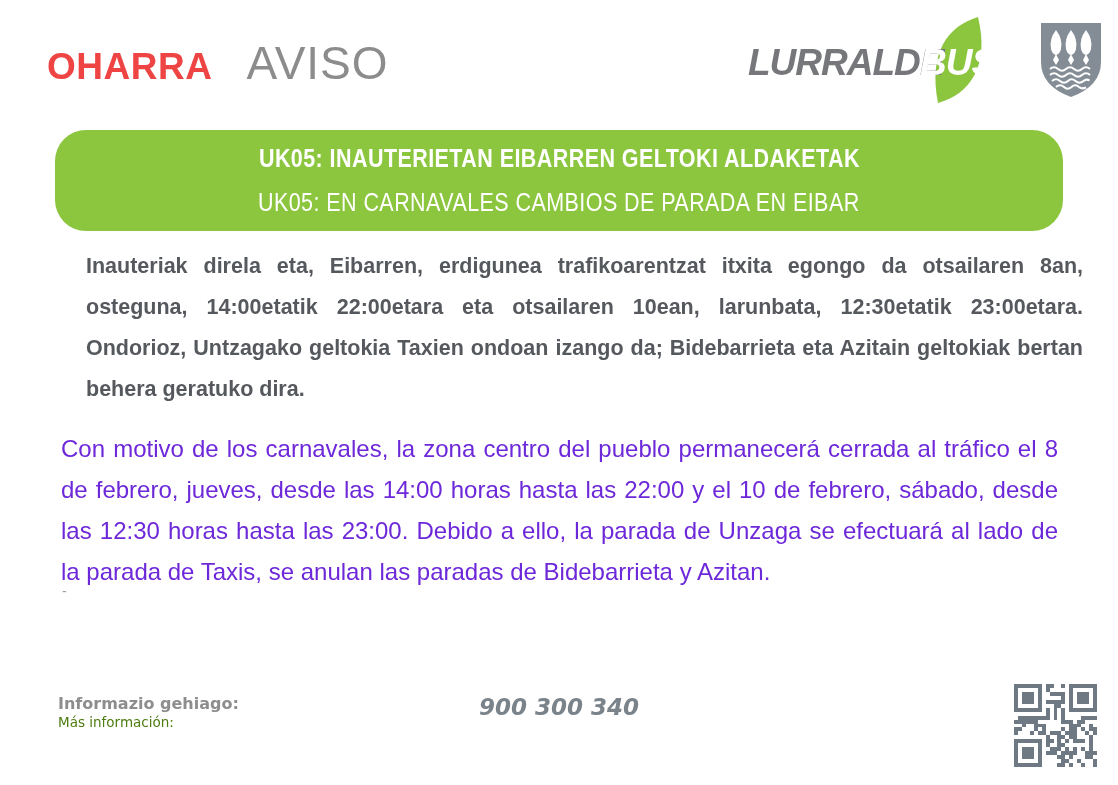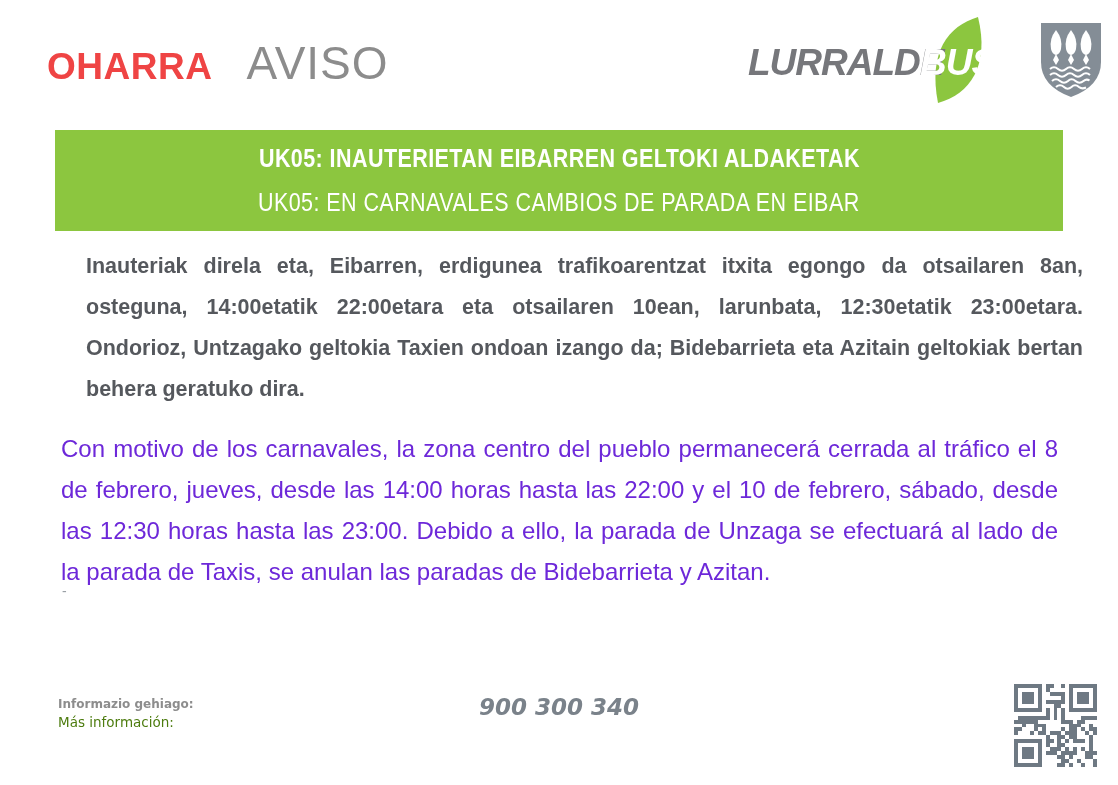--- a/index.html
+++ b/index.html
@@ -23,40 +23,40 @@
   .brand-white {
     position:absolute; left:180px; top:34px; font-size:37px; font-weight:700; font-style:italic;
     color:#ffffff; letter-spacing:-1px; z-index:2; white-space:nowrap;
   }
   .shield-icon { position:absolute; left:1040px; top:22px; width:62px; height:76px; }
 
   
   .banner {
     position:absolute; left:55px; top:130px; width:1008px; height:101px;
     background:#8cc63f; display:flex; flex-direction:column; align-items:center;
-    justify-content:center; gap:15px;
+    justify-content:center; gap:15px;border-radius:31px;
   }
   .banner-line1 {
     color:#ffffff; font-size:25px; font-weight:700; letter-spacing:0.5px;
     transform:scaleX(0.86); transform-origin:center; white-space:nowrap;
   }
   .banner-line2 {
     color:#ffffff; font-size:25px; font-weight:400; letter-spacing:0.5px;
     transform:scaleX(0.86); transform-origin:center; white-space:nowrap;
   }
 
   
   .para { position:absolute; left:61px; width:997px; text-align:justify; }
   .para-eu { top:246px; font-size:21.5px; line-height:41px; font-weight:700; color:#55585d;margin-left:25px; }
   .para-es { top:428px; font-size:24px; line-height:41px; font-weight:400; color:#6d28d9; }
   .stray-mark { position:absolute; left:62px; top:583px; font-size:14px; color:#9aa0a6; }
 
   
   .footer-info { position:absolute; left:58px; top:695px; font-family:"DejaVu Sans", sans-serif; }
-  .footer-info .l1 { font-size:12px; font-weight:700; color:#8d8d8d; line-height:18px; }
+  .footer-info .l1 { font-size:16px; font-weight:700; color:#8d8d8d; line-height:18px; }
   .footer-info .l2 { font-size:13.5px; font-weight:400; color:#4d7c0f; line-height:18px; }
 
   .footer-contact {
     position:absolute; left:0; top:693px; width:1118px; text-align:center;
     font-family:"DejaVu Sans", sans-serif; font-style:italic; font-weight:700;
     color:#7a828a; pointer-events:none;
   }
   .footer-contact .site  { font-size:23px; line-height:29px; }
   .footer-contact .phone { font-size:23px; line-height:29px; }
 

